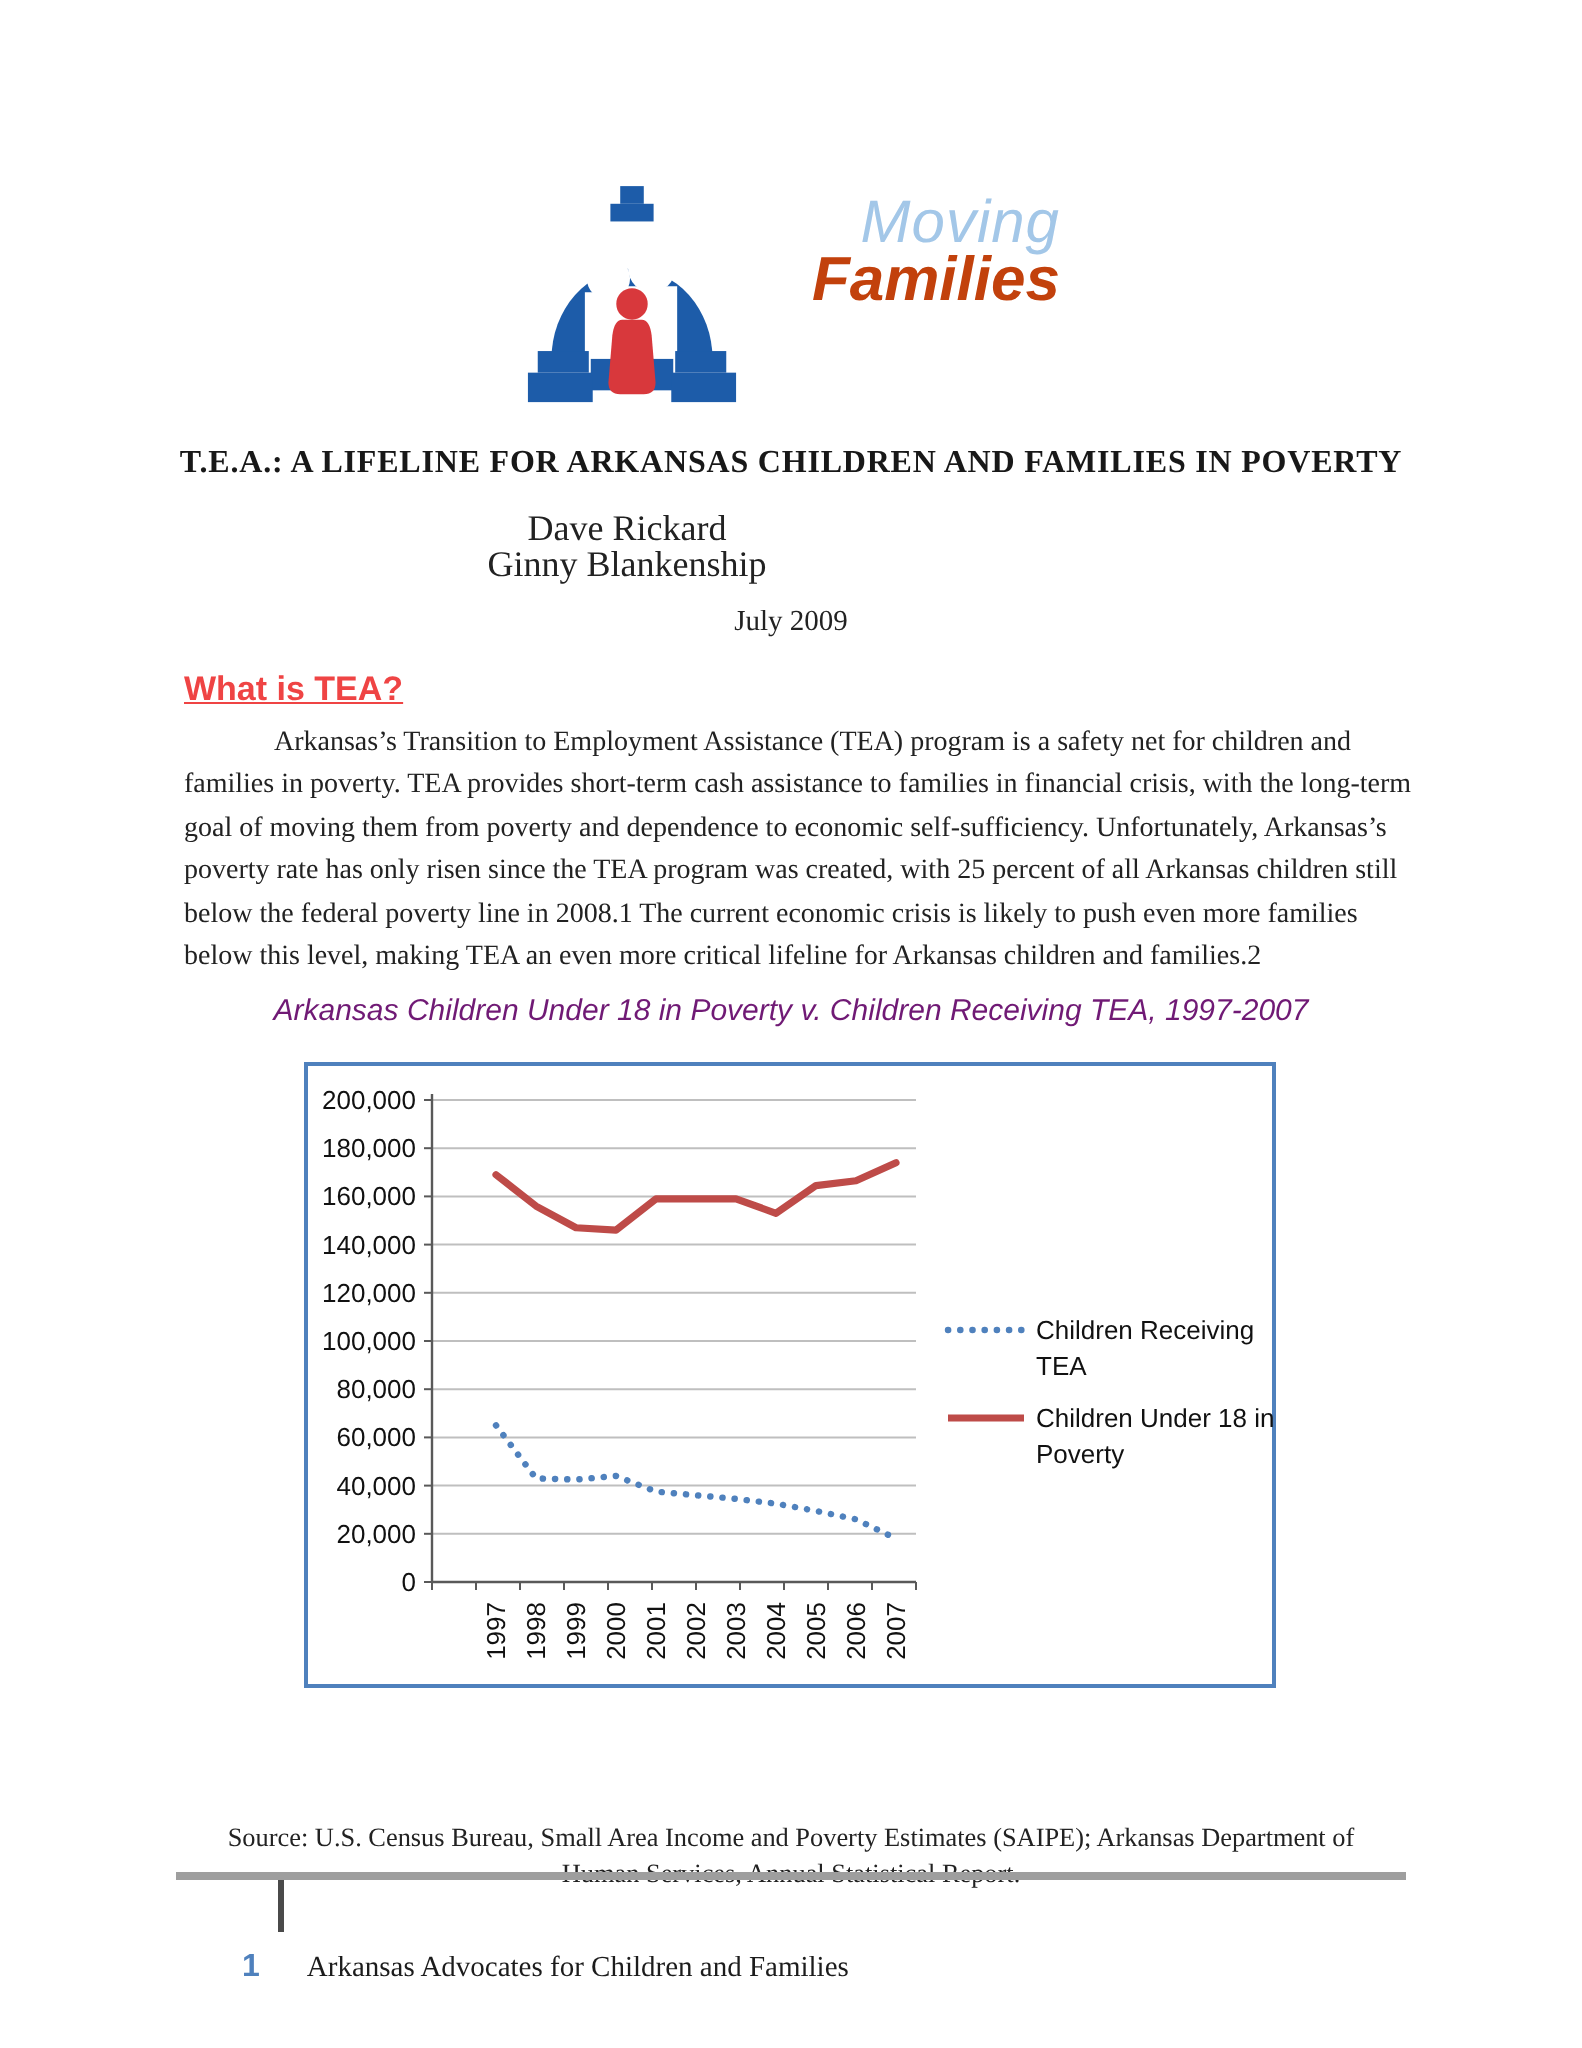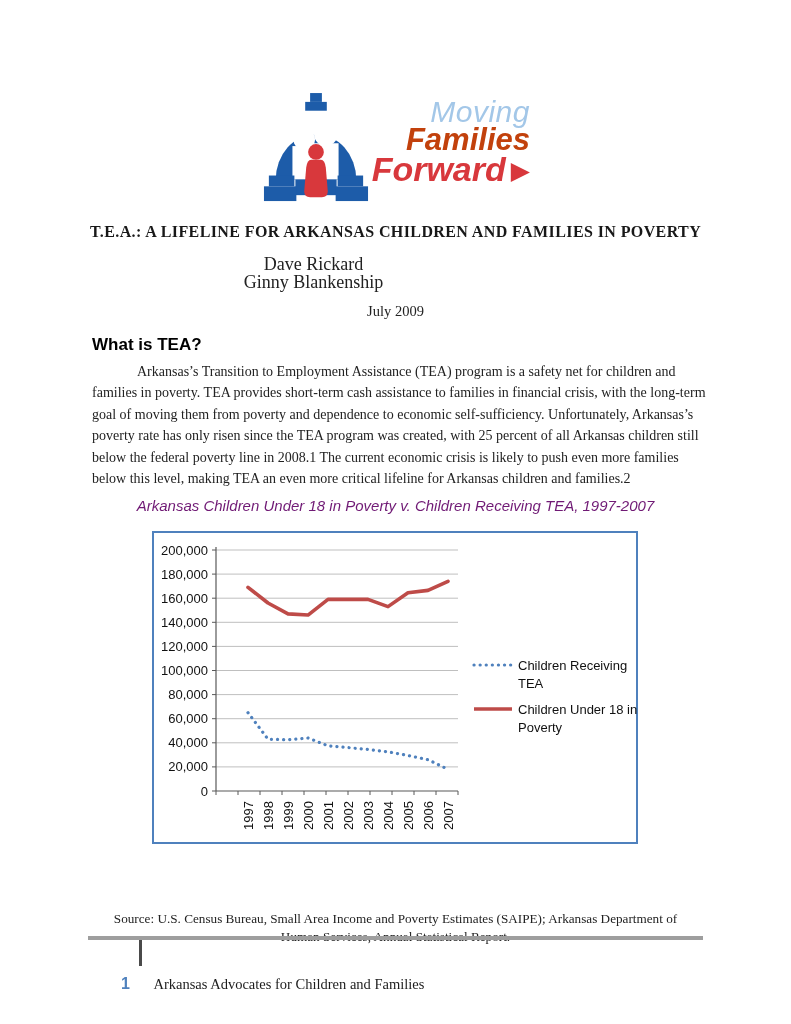--- a/index.html
+++ b/index.html
@@ -16,21 +16,21 @@
   .logo-families{font-size:31px;font-style:italic;font-weight:700;color:#c2410c;}
   .logo-forward{font-size:34px;font-style:italic;font-weight:700;color:#d8383c;display:inline-block;}
   .logo-arrow{color:#d8383c;font-size:25px;margin-left:5px;font-style:normal;vertical-align:2px;}
   
   .doc-title{position:absolute;left:0;top:223px;width:791px;text-align:center;
     font-size:16px;font-weight:700;letter-spacing:0.4px;color:#181818;}
   .authors{position:absolute;left:0;top:256px;width:627px;text-align:center;
     font-size:18px;line-height:17.5px;color:#222;}
   .doc-date{position:absolute;left:0;top:303px;width:791px;text-align:center;font-size:14.5px;color:#222;}
   .section-heading{position:absolute;left:92px;top:335px;
-    font-family:"Liberation Sans",sans-serif;font-size:17px;font-weight:700;color:#000000;}
+    font-family:"Liberation Sans",sans-serif;font-size:17px;font-weight:700;color:#ef4444;text-decoration:underline;}
   .body-para{position:absolute;left:92px;top:361px;width:618px;
     font-size:14px;line-height:21.4px;color:#222;text-indent:45px;margin:0;}
   
   .chart-title{position:absolute;left:0;top:497px;width:791px;text-align:center;
     font-family:"Liberation Sans",sans-serif;font-style:italic;font-weight:400;
     font-size:15px;color:#701a75;}
   .chart-box{position:absolute;left:152px;top:531px;width:482px;height:309px;
     border:2px solid #4f81bd;background:#ffffff;}
   #chart-svg{overflow:visible;display:block;margin-top:2px;}
   .axis-label{font-family:"Liberation Sans",sans-serif;font-size:13px;fill:#111;}
@@ -71,21 +71,20 @@
       <rect x="2" y="95" width="33" height="15" fill="#1d5ca9"></rect>
       <rect x="77" y="84" width="26" height="11" fill="#1d5ca9"></rect>
       <rect x="75" y="95" width="33" height="15" fill="#1d5ca9"></rect>
 
       <circle cx="55" cy="60" r="8" fill="#d8383c"></circle>
       <path d="M50,68 h10 q4,0 5,8 l2,24 q0,6 -6,6 h-12 q-6,0 -6,-6 l2,-24 q1,-8 5,-8 z" fill="#d8383c"></path>
     </svg>
     <div class="logo-text">
       <div class="logo-moving">Moving</div>
       <div class="logo-families">Families</div>
-      <div><span class="logo-forward">Forward</span><span class="logo-arrow">▶</span></div>
     </div>
   </div>
 
   <div class="doc-title">T.E.A.: A LIFELINE FOR ARKANSAS CHILDREN AND FAMILIES IN POVERTY</div>
   <div class="authors">
     <div>Dave Rickard</div>
     <div>Ginny Blankenship</div>
   </div>
   <div class="doc-date">July 2009</div>
 

